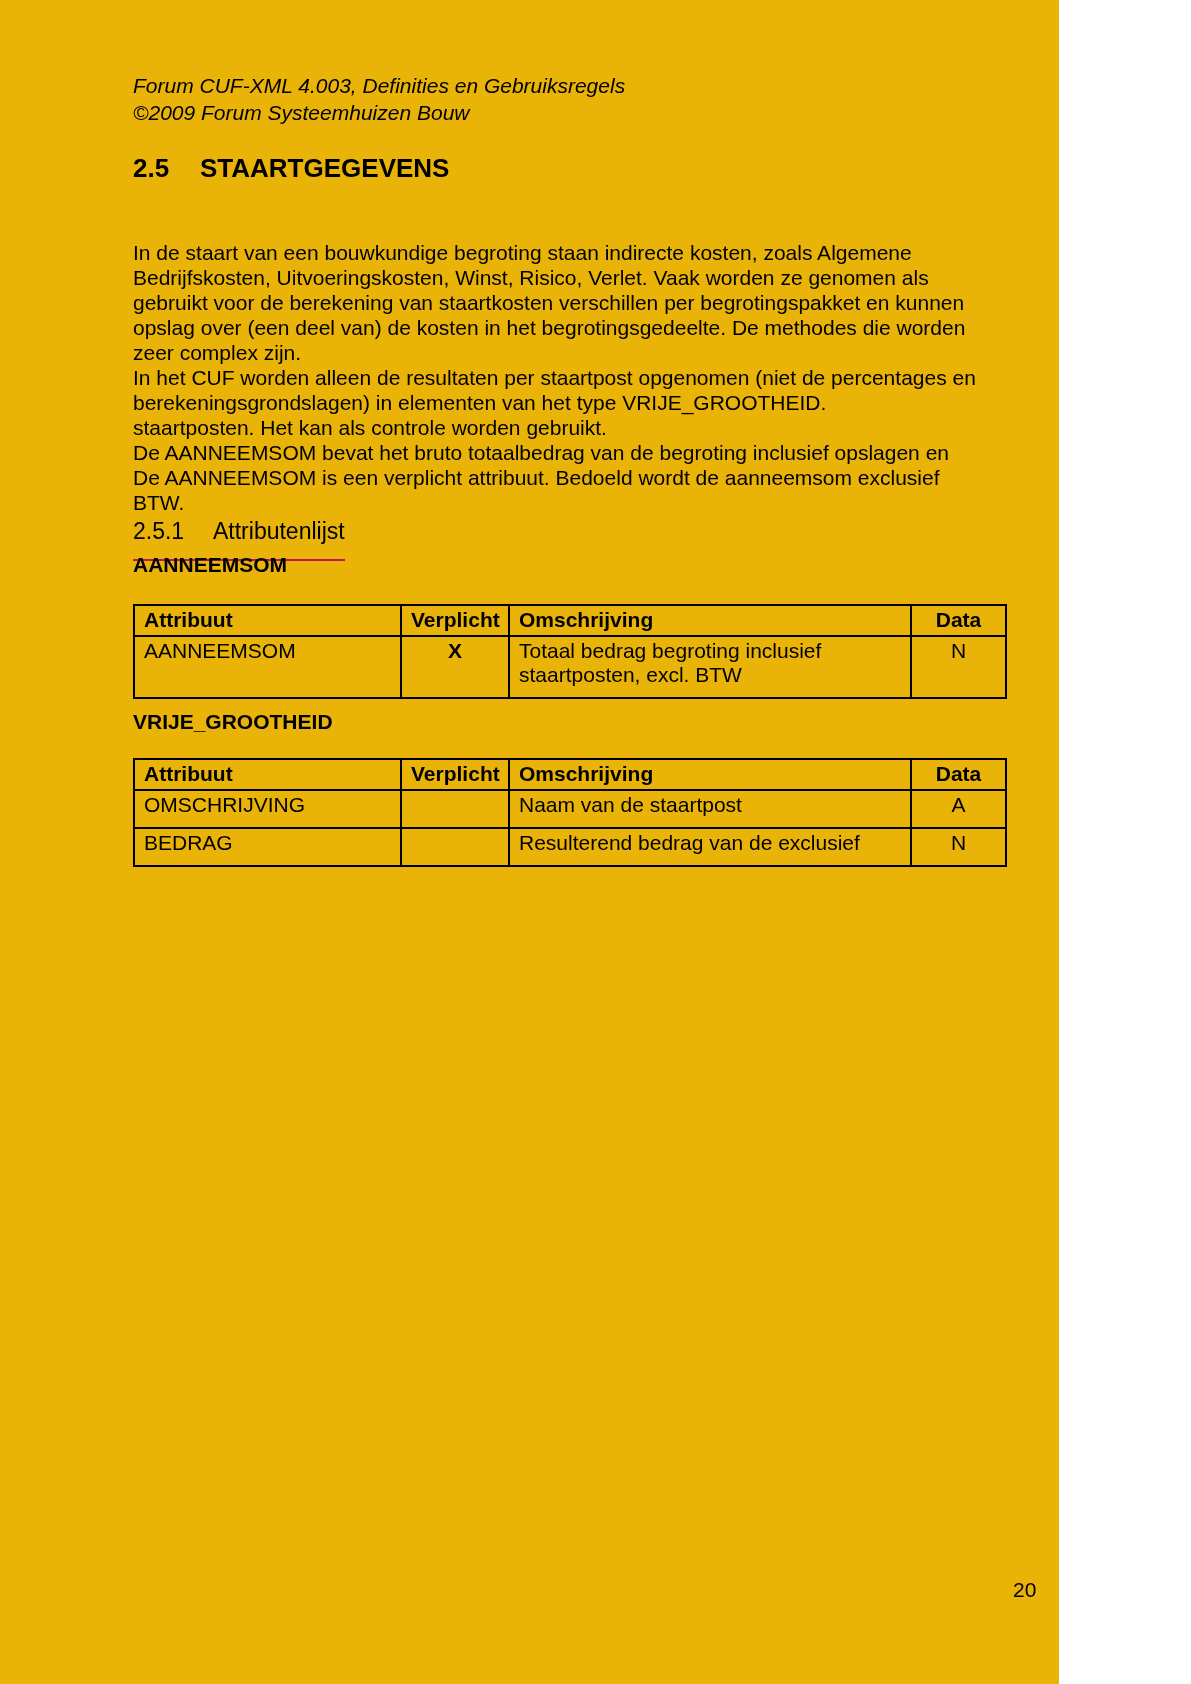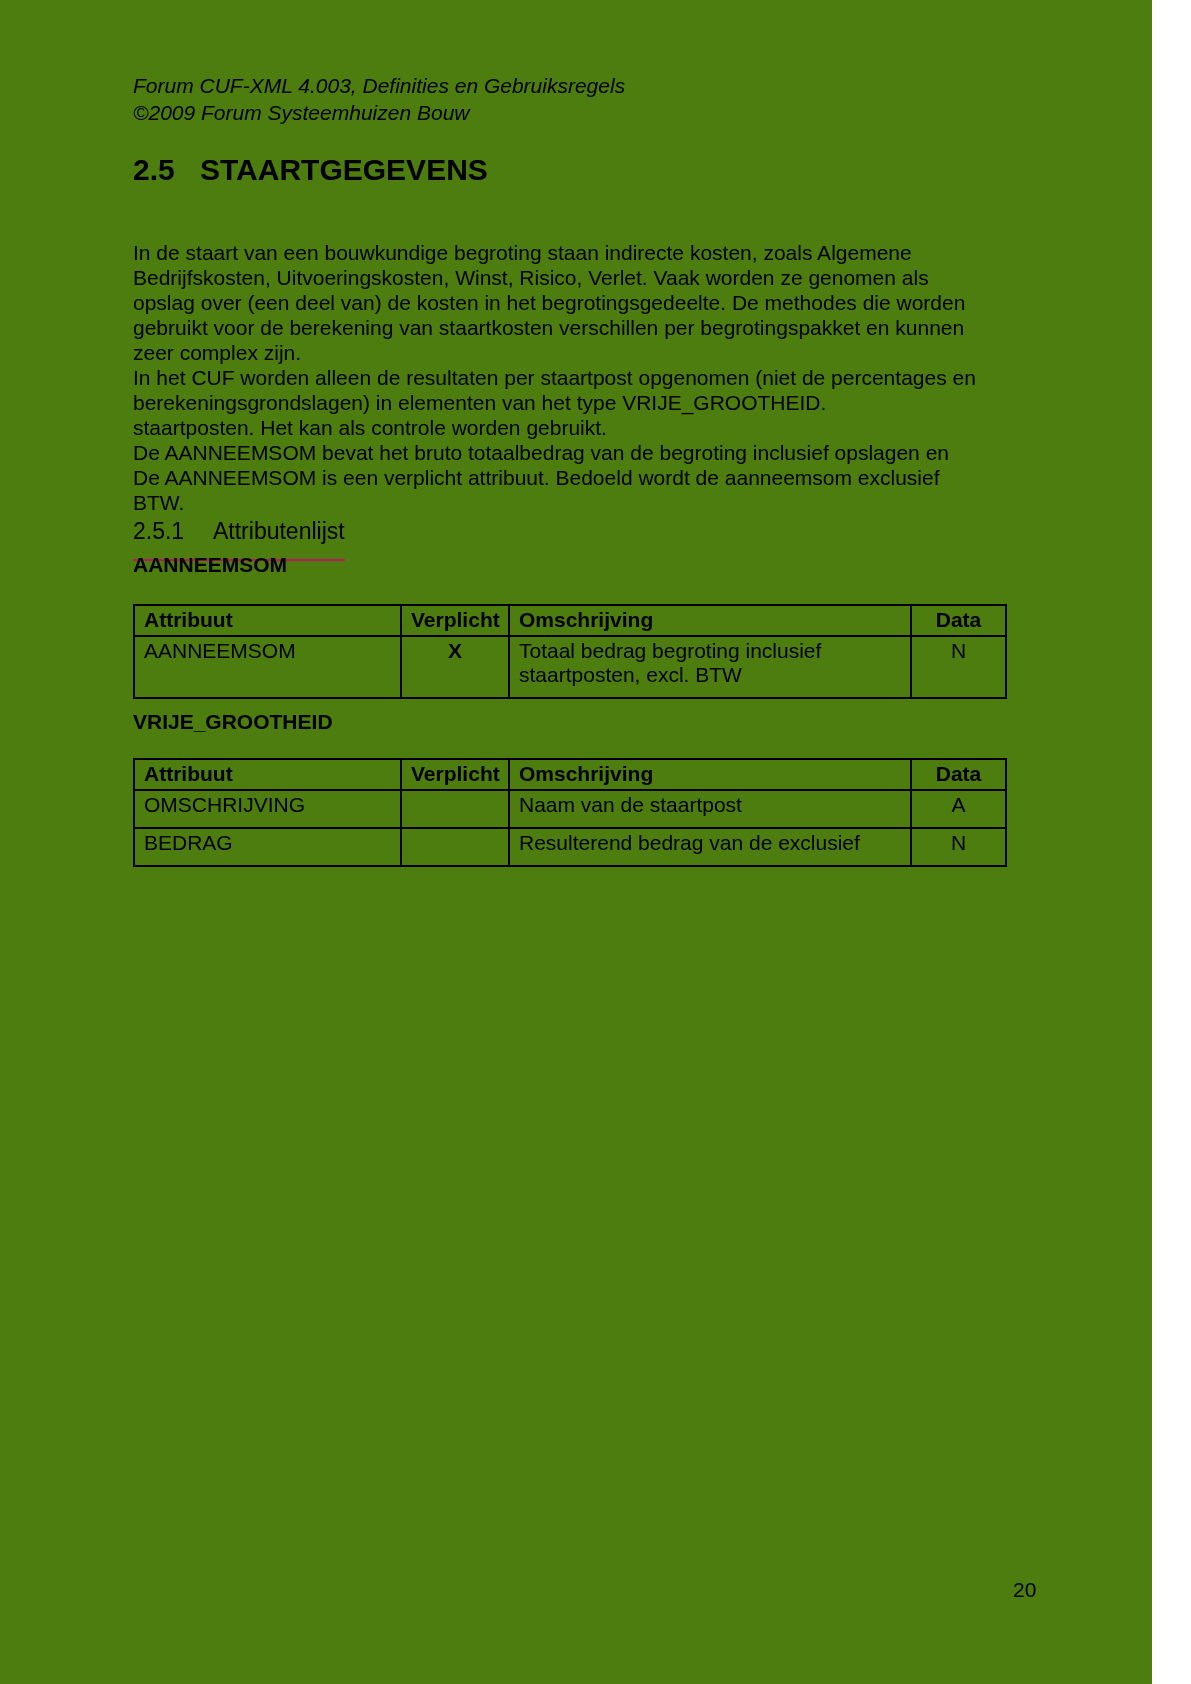--- a/index.html
+++ b/index.html
@@ -4,41 +4,41 @@
 <style>
   html, body { margin: 0; padding: 0; }
   body {
     background: #ffffff;
     font-family: "Liberation Sans", sans-serif;
     color: #000000;
     -webkit-font-smoothing: antialiased;
   }
   .sheet {
     position: relative;
-    width: 1152px;
+    width: 1059px;
     height: 1684px;
-    background: #4d7c0f;
+    background: #eab308;
     overflow: hidden;
   }
   
   .doc-header {
     position: absolute;
     left: 133px;
     top: 72px;
     font-style: italic;
     font-size: 21px;
     line-height: 27px;
     white-space: nowrap;
   }
   
   .h-section {
     position: absolute;
     left: 133px;
     top: 153px;
-    font-size: 30px;
+    font-size: 26px;
     font-weight: bold;
     white-space: nowrap;
   }
   .h-section .num {
     display: inline-block;
     width: 67px;
   }
   
   .body-text {
     position: absolute;
@@ -131,22 +131,22 @@
     <div>©2009 Forum Systeemhuizen Bouw</div>
   </div>
 
   <div class="h-section">
     <span class="num">2.5</span><span>STAARTGEGEVENS</span>
   </div>
 
   <div class="body-text">
     <div>In de staart van een bouwkundige begroting staan indirecte kosten, zoals Algemene</div>
     <div>Bedrijfskosten, Uitvoeringskosten, Winst, Risico, Verlet. Vaak worden ze genomen als</div>
+    <div>gebruikt voor de berekening van staartkosten verschillen per begrotingspakket en kunnen</div>
     <div>opslag over (een deel van) de kosten in het begrotingsgedeelte. De methodes die worden</div>
-    <div>gebruikt voor de berekening van staartkosten verschillen per begrotingspakket en kunnen</div>
     <div>zeer complex zijn.</div>
     <div>In het CUF worden alleen de resultaten per staartpost opgenomen (niet de percentages en</div>
     <div>berekeningsgrondslagen) in elementen van het type VRIJE_GROOTHEID.</div>
     <div>staartposten. Het kan als controle worden gebruikt.</div>
     <div>De AANNEEMSOM bevat het bruto totaalbedrag van de begroting inclusief opslagen en</div>
     <div>De AANNEEMSOM is een verplicht attribuut. Bedoeld wordt de aanneemsom exclusief</div>
     <div>BTW.</div>
   </div>
 
   <div class="h-subsection">

